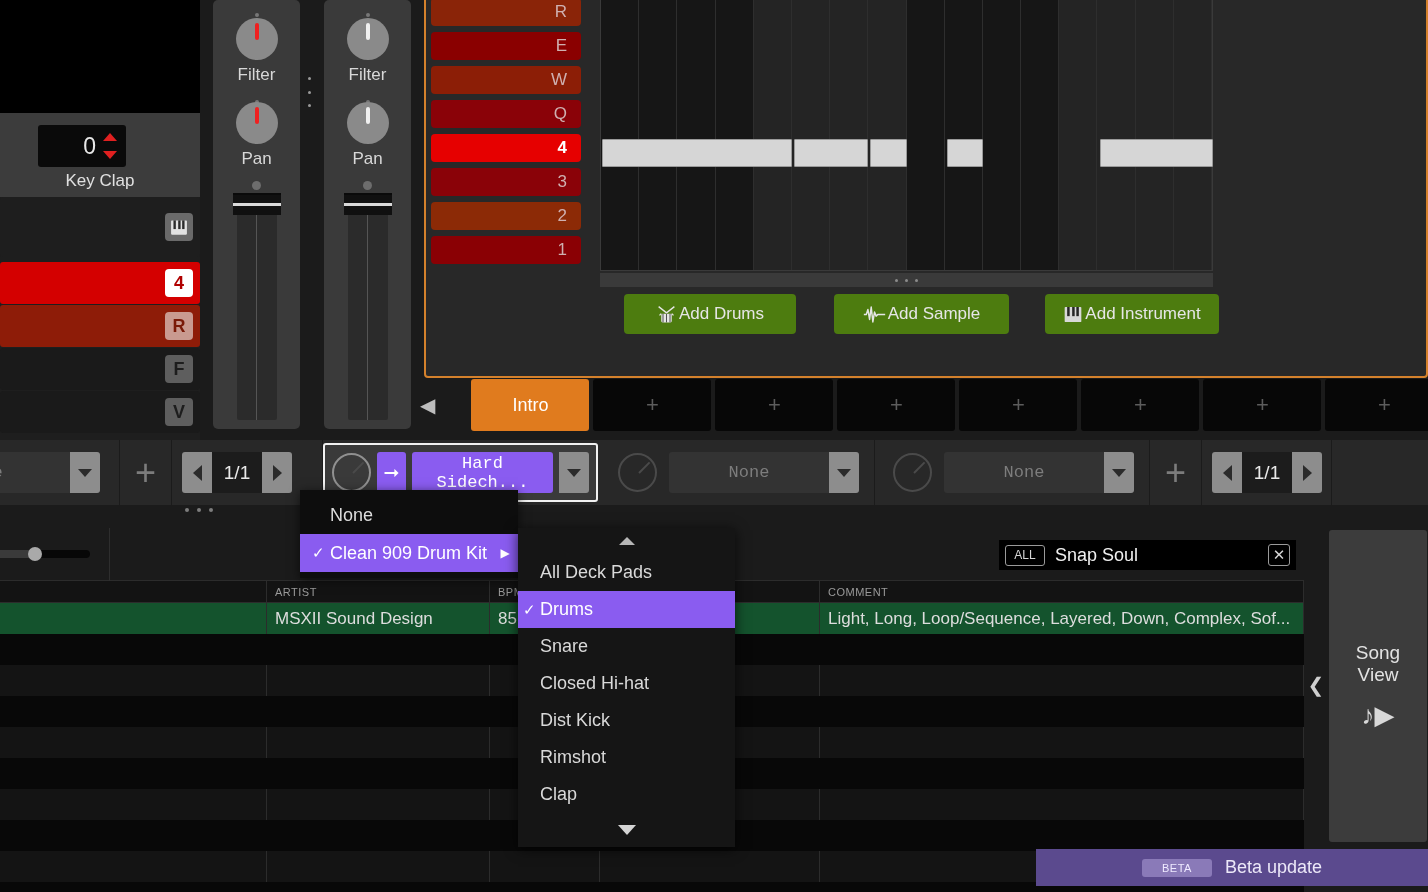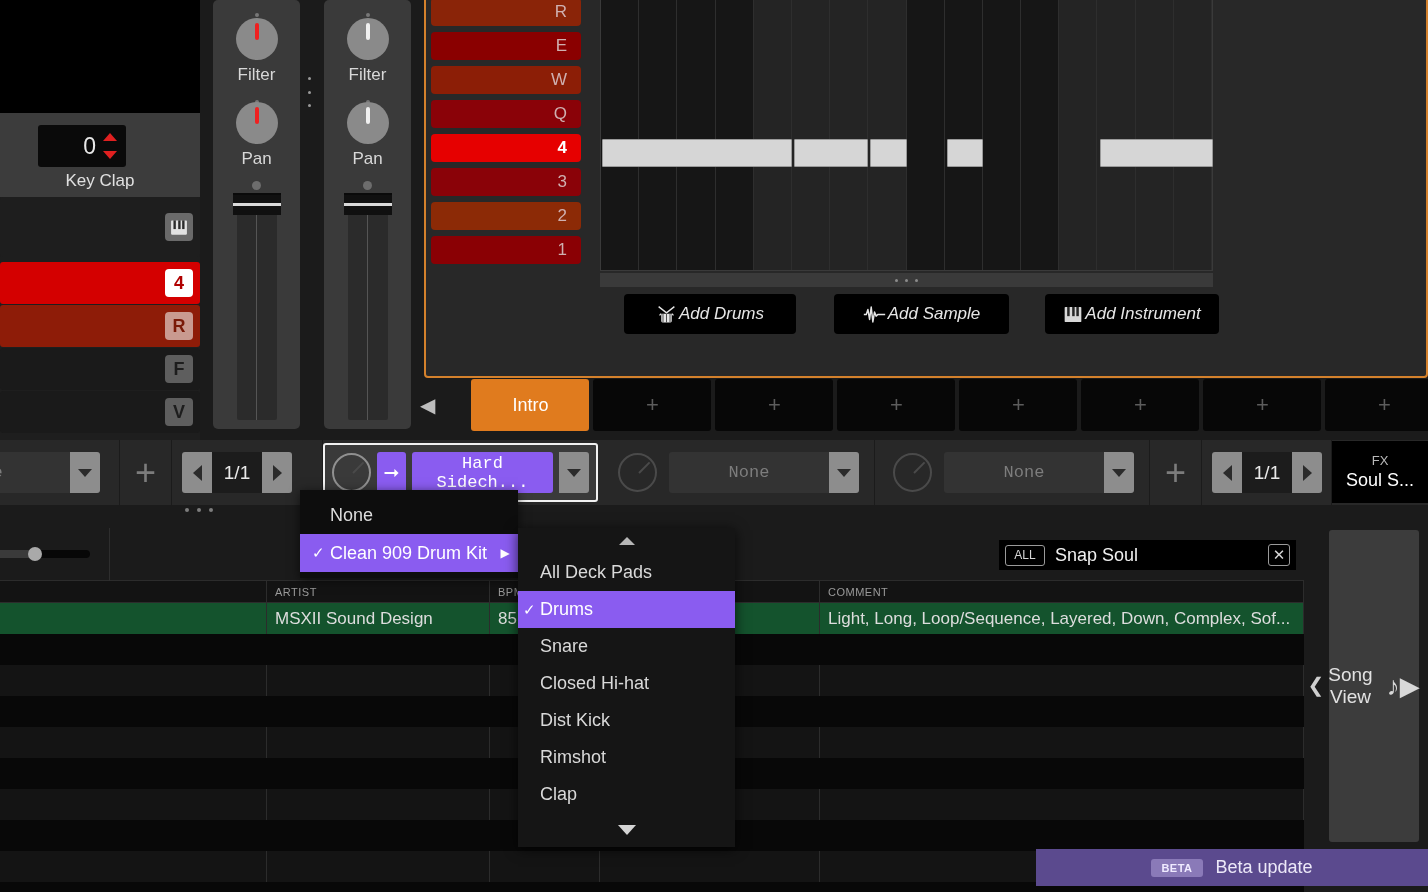--- a/index.html
+++ b/index.html
@@ -77,23 +77,23 @@
     background:#161616; border:1px solid #3a3a3a; display:flex; }
   .gcol { height:100%; border-right:1px solid #2e2e2e; position:relative; }
   .gcol.lit { background:#242424; }
   .gnote { position:absolute; top:140px; height:28px; background:#d6d6d6;
     border:1px solid #9a9a9a; border-radius:1px; }
 
   #grid-handle { position:absolute; left:174px; top:275px; width:613px; height:14px;
     background:#3a3a3a; display:flex; align-items:center; justify-content:center; gap:7px; }
   #grid-handle i { width:3px; height:3px; border-radius:50%; background:#8b8b8b; display:block; }
 
-  .add-btn { position:absolute; top:296px; height:40px; background:#000000; border-radius:4px;
+  .add-btn { position:absolute; top:296px; height:40px; background:#4d7c0f; border-radius:4px;
     display:flex; align-items:center; justify-content:center; gap:2px;
-    color:#e6e6e6; font-size:17px;font-style:italic; }
+    color:#e6e6e6; font-size:17px; }
   #add-drums { left:198px; width:172px; }
   #add-sample { left:408px; width:175px; }
   #add-instrument { left:619px; width:174px; }
 
   
   #scenes { left:420px; top:378px; width:1008px; height:54px; display:flex; align-items:center; }
   .arrow-l, .arrow-r { width:22px; display:flex; align-items:center; justify-content:center;
     color:#bdbdbd; font-size:20px; }
   .scene { width:118px; height:52px; background:#070707; border-radius:3px; margin-right:4px;
     display:flex; align-items:center; justify-content:center; color:#5c5c5c; font-size:22px; }
@@ -173,31 +173,31 @@
   .trow.even { background:#080808; }
   .trow.sel { background:#14532d; }
   .tc { position:absolute; top:0; height:31px; color:#ddd; font-size:17px;
     display:flex; align-items:center; padding-left:8px; overflow:hidden;
     white-space:nowrap; border-right:1px solid #2c2c2c; }
   .trow.even .tc { border-right-color:transparent; }
 
   
   #songview-collapse { left:1306px; top:670px; width:20px; height:30px;
     display:flex; align-items:center; justify-content:center; color:#cfcfcf; font-size:20px; }
-  #songview { left:1329px; top:530px; width:90px; height:312px; background:#3c3c3c;
-    border-radius:3px; display:flex; align-items:center;
+  #songview { left:1329px; top:530px; width:98px; height:312px; background:#3c3c3c;
+    border-radius:3px; display:flex; flex-direction:column; align-items:center;
     justify-content:center; gap:14px; }
   #songview .sv-t { color:#e2e2e2; font-size:19px; text-align:center; line-height:22px; }
   #songview .sv-i { color:#d8d8d8; font-size:26px; }
 
   
   #toast { left:1036px; top:849px; width:392px; height:37px; background:#5b4a8e;
     display:flex; align-items:center; justify-content:center; gap:13px; }
-  #toast .badge { background:#8a7ab8; color:#efeaff; font-size:11px; font-weight:bold;
-    padding:3px 10px; border-radius:3px; letter-spacing:.5px; }
+  #toast .badge { background:#8a7ab8; color:#efeaff; font-size:11px; font-weight:normal;
+    padding:3px 20px; border-radius:3px; letter-spacing:.5px; }
   #toast .msg { color:#ece8f8; font-size:18px; }
 
   
   #menu1 { left:300px; top:490px; width:218px; background:#0d0d0d; padding:6px 0;
     box-shadow:0 2px 10px rgba(0,0,0,.6); }
   .m1item { height:38px; display:flex; align-items:center; color:#ddd; font-size:18px;
     padding-left:12px; }
   .m1item .chk { width:18px; font-size:15px; color:#fff; }
   .m1item .txt { flex:1; }
   .m1item .sub { width:26px; text-align:center; color:#fff; font-size:12px; }
@@ -462,24 +462,20 @@
     </div>
     <div class="caret"></div>
   </div>
 
   <div class="abs" id="fx-dots">
       <i></i>
       <i></i>
       <i></i>
     </div>
 
-  <div class="abs" id="fxchip">
-    <span class="lbl">FX</span>
-    <span class="val">Soul S...</span>
-  </div>
 
   <div class="abs" id="browser">
     <div id="browser-top">
       <div id="vol-cell">
         <div id="vol-track">
           <div id="vol-fill"></div>
           <div id="vol-knob"></div>
         </div>
       </div>
       <div id="search">

